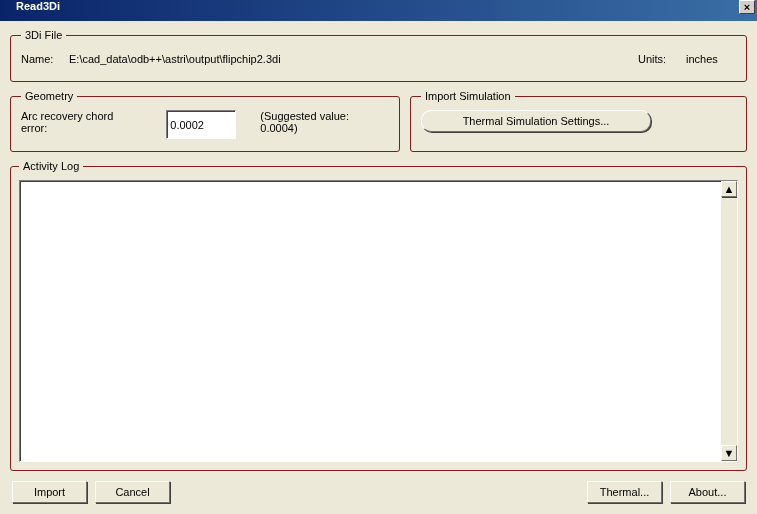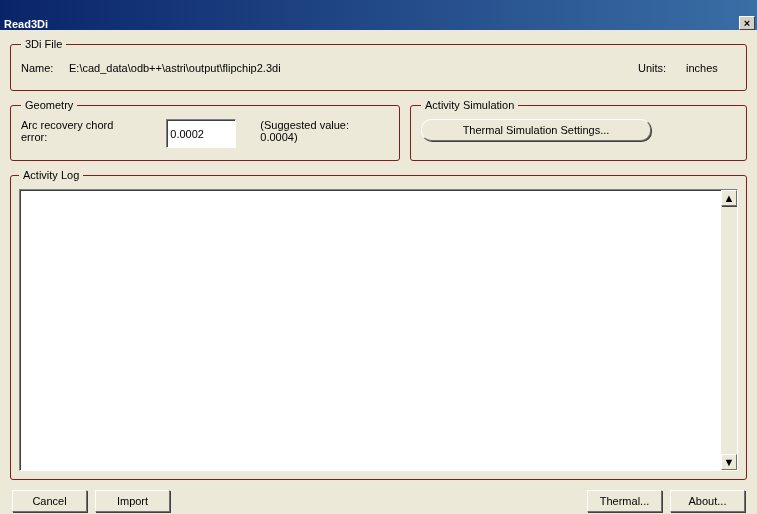--- a/index.html
+++ b/index.html
@@ -11,25 +11,25 @@
       margin: 0;
       padding: 0;
       background: #ece9d8;
       width: 757px;
       height: 514px;
       overflow: hidden;
     }
     .titlebar {
       background: linear-gradient(to right, #0a246a, #3a6ea5);
       color: white;
-      height: 30px;
-      display: flex;
-      align-items: flex-end;
+      height: 21px;
+      display: flex;
+      align-items: flex-start;
       justify-content: space-between;
-      padding: 0 2px 0 4px;
+      padding: 0 2px 0 16px;
       font-weight: bold;
     }
     .titlebar-title {
       font-size: 11px;
     }
     .close-btn {
       width: 16px;
       height: 14px;
       background: #d4d0c8;
       border: 1px solid;
@@ -198,21 +198,21 @@
     <fieldset class="geometry-fs">
       <legend>Geometry</legend>
       <div class="geom-row">
         <span>Arc recovery chord error:</span>
         <input type="text" class="arc-input" value="0.0002" style="">
         <span>(Suggested value: 0.0004)</span>
       </div>
     </fieldset>
 
     <fieldset class="thermal-fs">
-      <legend>Activity Simulation</legend>
+      <legend>Import Simulation</legend>
       <button class="btn thermal-btn">Thermal Simulation Settings...</button>
     </fieldset>
   </div>
 
   <fieldset class="activity-fs">
     <legend>Activity Log</legend>
     <div class="activity-log">
       <span></span>
       <div class="scrollbar-v">
         <div class="scroll-btn">
@@ -220,22 +220,22 @@
         </div>
         <div class="scroll-btn">
           <span>▼</span>
         </div>
       </div>
     </div>
   </fieldset>
 
   <div class="bottom-buttons">
     <div class="btn-group">
+      <button class="btn btn-std">Import</button>
       <button class="btn btn-std">Cancel</button>
-      <button class="btn btn-std">Import</button>
     </div>
     <div class="btn-group">
       <button class="btn btn-std">Thermal...</button>
       <button class="btn btn-std">About...</button>
     </div>
   </div>
 
 </div>
 
 </body></html>

